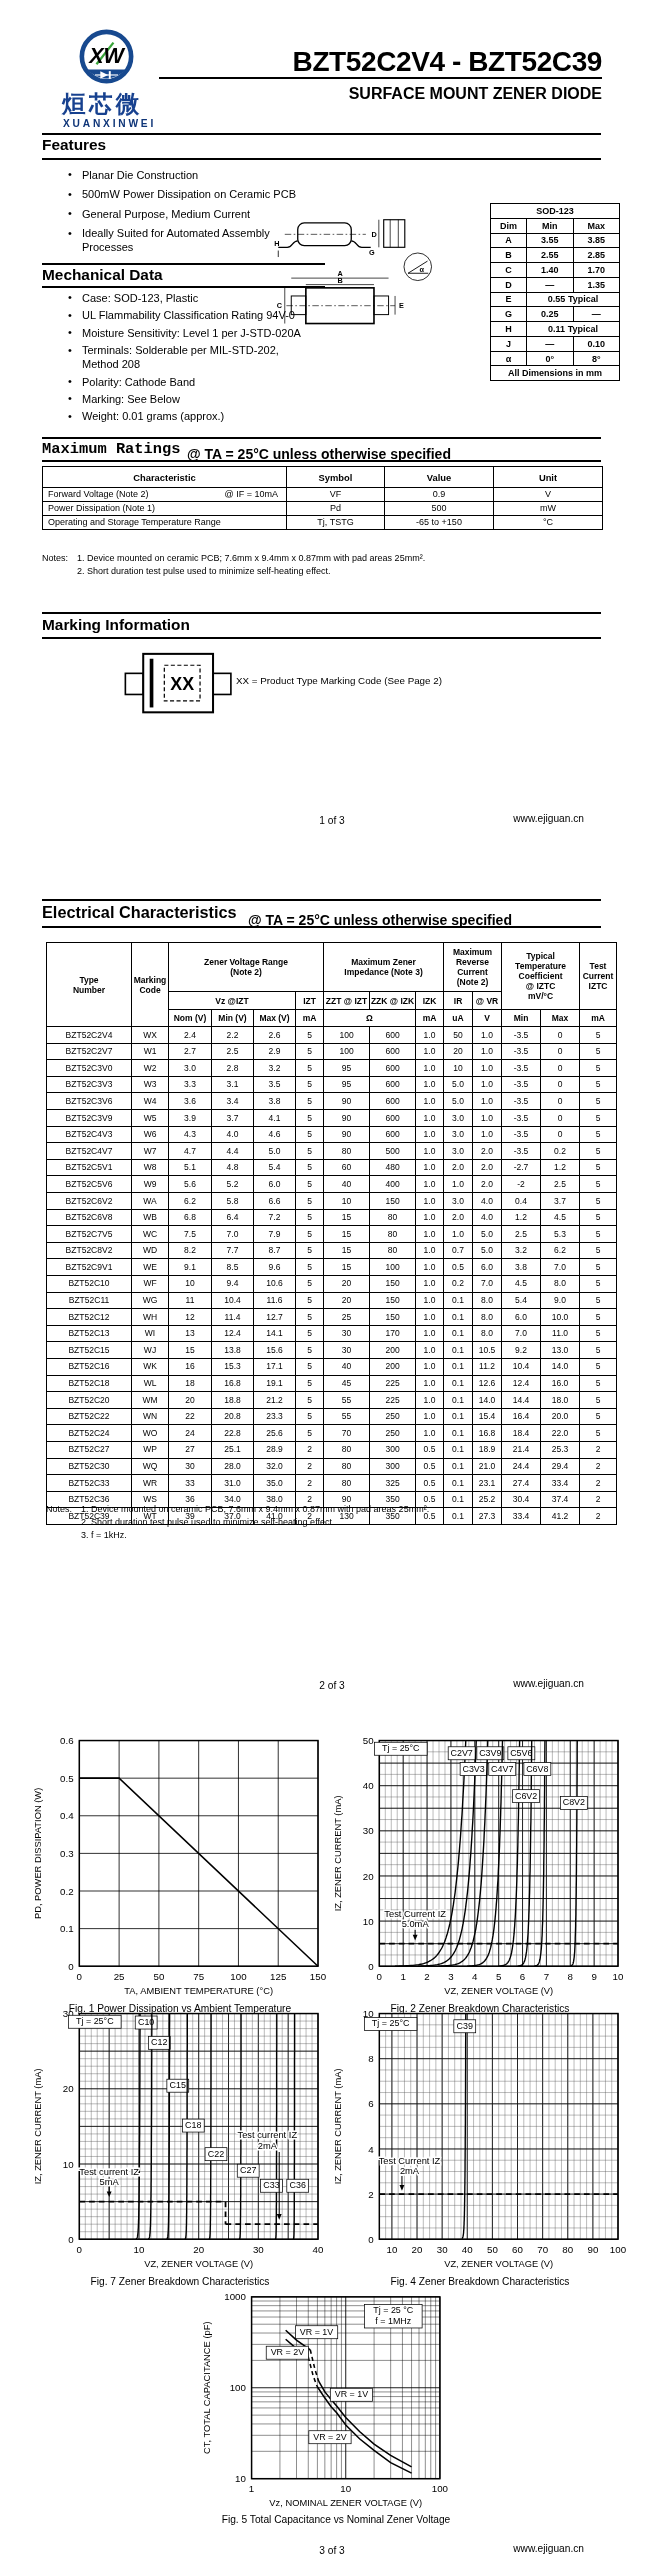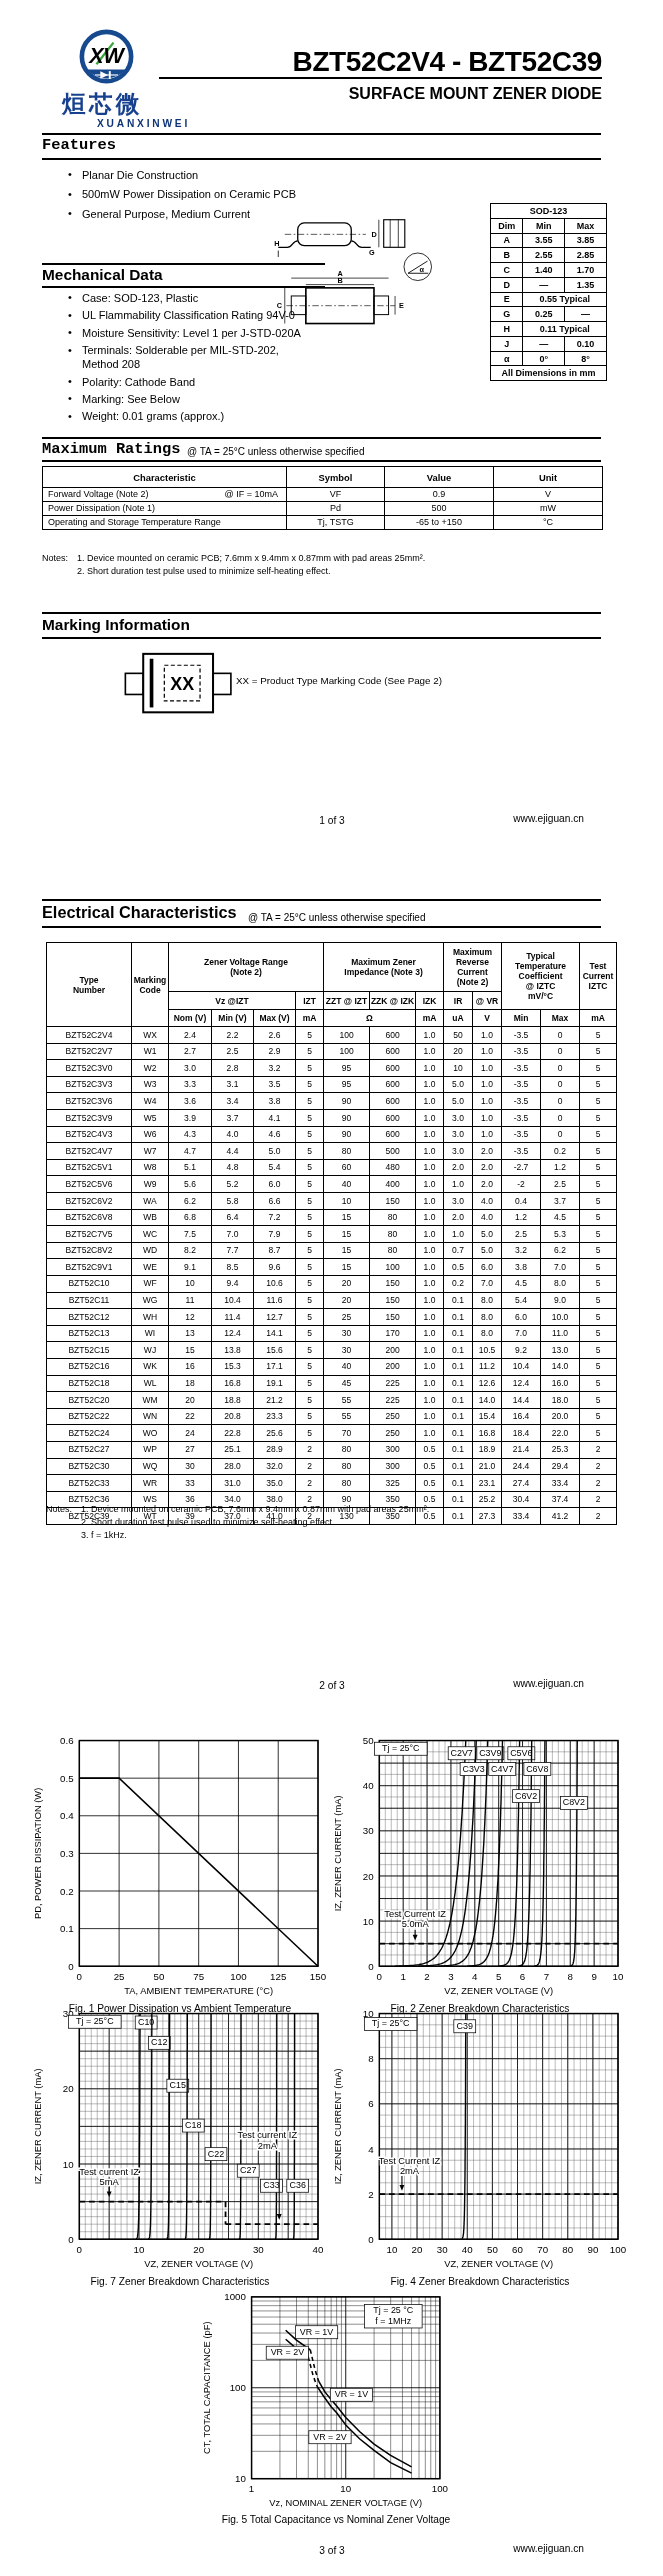--- a/index.html
+++ b/index.html
@@ -1,29 +1,29 @@
 <!DOCTYPE html>
 <html style="font-size:13px"><head>
 <meta charset="utf-8">
 <style>
   html,body{margin:0;padding:0;background:#9a9a9a;}
   .sheet{position:relative;width:664px;height:2576px;margin:0 auto;background:#fff;
          font-family:"Liberation Sans",sans-serif;color:#000;overflow:hidden;}
   .abs{position:absolute;}
   .rule{position:absolute;background:#000;}
   .h2{position:absolute;font-size:15.4px;font-weight:bold;}
-  .cond{position:absolute;font-size:10px;font-weight:normal;}
+  .cond{position:absolute;font-size:14px;font-weight:bold;}
   ul.blist{position:absolute;margin:0;padding:0;list-style:none;font-size:11px;line-height:1.25;}
   ul.blist li{margin-bottom:5.7px;padding-left:14px;position:relative;}
   ul.blist li:before{content:"•";position:absolute;left:0;top:-0.8px;}
   ul.mlist li{margin-bottom:3.7px;}
   table{border-collapse:collapse;}
   th,td{border:0.8px solid #000;text-align:center;}
   
-  .sodtable{position:absolute;left:490px;top:203px;width:117px;border:1.6px solid #000;
+  .sodtable{position:absolute;left:490px;top:203px;width:130px;border:1.6px solid #000;
             font-size:9px;font-weight:bold;}
   .sodtable th,.sodtable td{padding:1.2px 1.6px;height:11.4px;}
   
   .mrtable{position:absolute;left:42px;top:466px;width:559px;border:1.6px solid #000;
            font-size:9px;table-layout:fixed;}
   .mrtable th{font-size:9.4px;height:18px;}
   .mrtable td{height:11.4px;padding:0.8px 1.6px;}
   .mrtable td.tchar{text-align:left;padding-left:4.9px;}
   .mrtable .tcond{float:right;margin-right:6.5px;text-align:right;}
   .note{position:absolute;font-size:9px;}
@@ -34,21 +34,21 @@
   .etable thead tr:nth-child(1) th{height:46px;}
   .etable thead tr:nth-child(2) th{height:16.3px;}
   .etable thead tr:nth-child(3) th{height:14px;}
   .etable td{height:14px;line-height:10.6px;padding:0.8px;}
   .footer-page{position:absolute;left:0;width:664px;text-align:center;font-size:10.2px;}
   .footer-site{position:absolute;right:80px;font-size:10.2px;text-decoration:none;color:#000;}
   
   .title{position:absolute;right:62px;top:46px;font-size:28px;font-weight:bold;letter-spacing:-0.4px;}
   .subtitle{position:absolute;right:62px;top:85px;font-size:16px;font-weight:bold;}
   .logo-cn{position:absolute;left:62px;top:88px;font-size:23.6px;font-weight:bold;color:#17418f;letter-spacing:3.3px;}
-  .logo-en{position:absolute;left:63px;top:118px;font-size:10.2px;font-weight:bold;color:#0f3578;letter-spacing:2.8px;margin-left:34px;}
+  .logo-en{position:absolute;left:63px;top:118px;font-size:10.2px;font-weight:bold;color:#0f3578;letter-spacing:2.8px;}
   .mark-note{position:absolute;left:236px;top:675px;font-size:9.8px;}
   
   .figure{position:absolute;}
   .figcap{text-align:center;font-size:10.2px;margin-top:-7.3px;}
   svg text{font-family:"Liberation Sans",sans-serif;fill:#000;}
   .tick{font-size:12px;}
   .axl{font-size:11.5px;}
   .clab{font-size:11px;}
   .ann{font-size:11.5px;}
   .dimtext{font-size:9px;font-weight:bold;}
@@ -70,26 +70,27 @@
     </g>
   </svg>
   <div class="logo-cn">烜芯微</div>
   <div class="logo-en">XUANXINWEI</div>
 
   <div class="title">BZT52C2V4 - BZT52C39</div>
   <div class="rule" style="left:159px;top:77px;width:443px;height:2.4px;"></div>
   <div class="subtitle">SURFACE MOUNT ZENER DIODE</div>
 
   <div class="rule" style="left:42px;top:133px;width:559px;height:1.6px;"></div>
-  <div class="h2" style="left:42px;top:136px;font-family:Liberation Mono, monospace;">Features</div>
+  <div class="h2" style="left:42px;top:136px;">Features</div>
   <div class="rule" style="left:42px;top:158px;width:559px;height:1.6px;"></div>
   <ul class="blist" style="left:68px;top:169px;width:254px;">
       <li>Planar Die Construction</li>
       <li>500mW Power Dissipation on Ceramic PCB</li>
       <li>General Purpose, Medium Current</li>
+      <li>Ideally Suited for Automated Assembly Processes</li>
     </ul>
 
   <div class="rule" style="left:42px;top:263px;width:283px;height:1.6px;"></div>
   <div class="h2" style="left:42px;top:266px;">Mechanical Data</div>
   <div class="rule" style="left:42px;top:286px;width:283px;height:1.6px;"></div>
   <ul class="blist mlist" style="left:68px;top:292px;width:244px;">
       <li>Case: SOD-123, Plastic</li>
       <li>UL Flammability Classification Rating 94V-0</li>
       <li>Moisture Sensitivity: Level 1 per J-STD-020A</li>
       <li>Terminals: Solderable per MIL-STD-202, Method 208</li>

